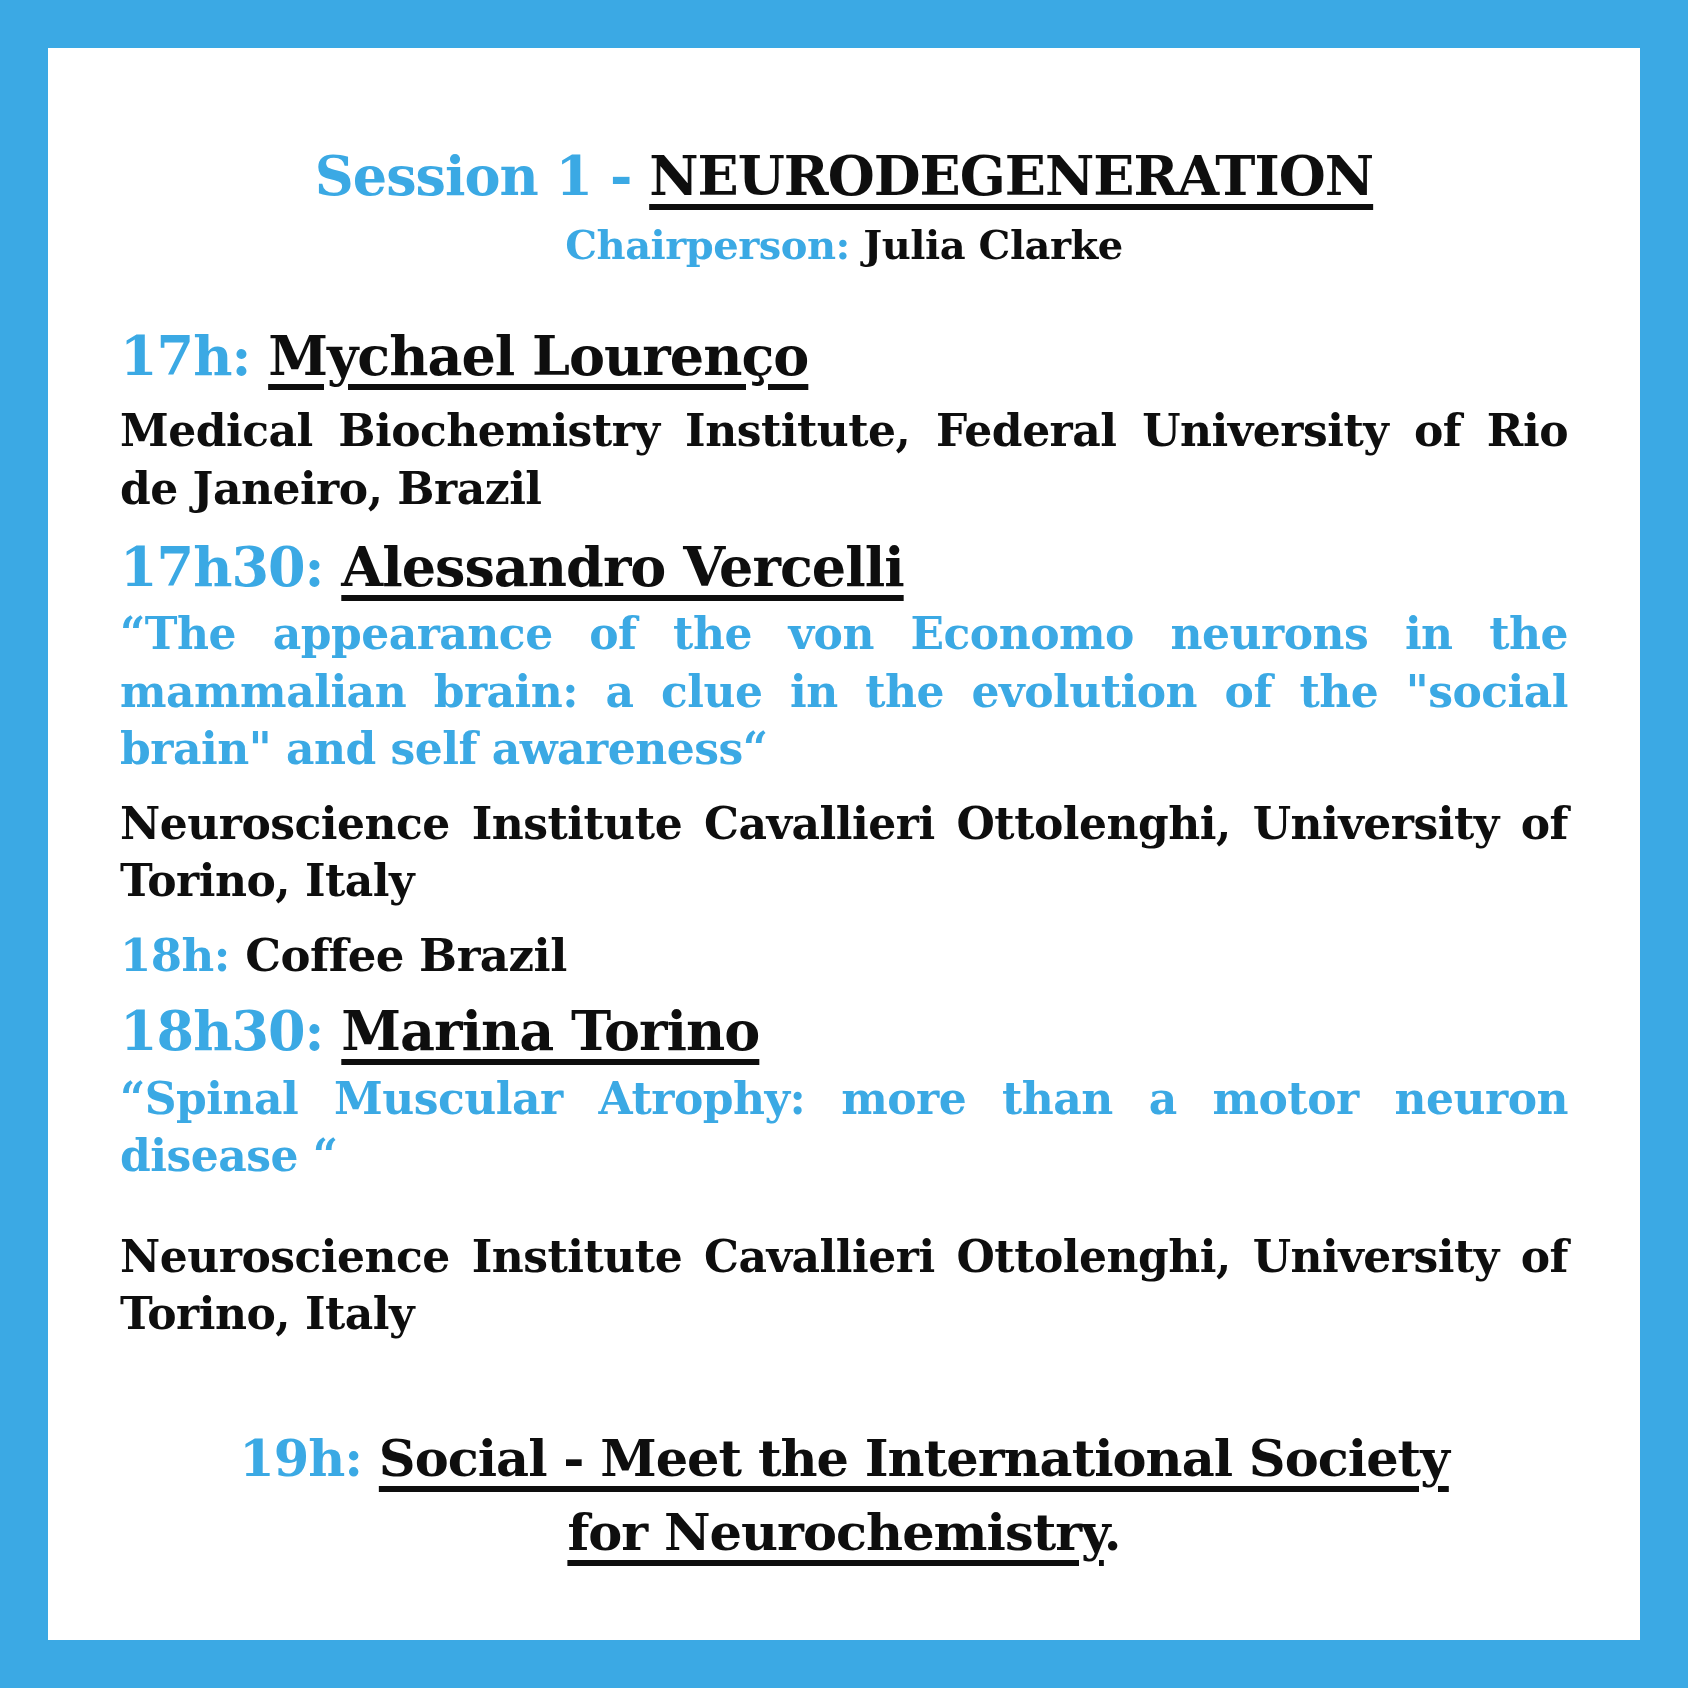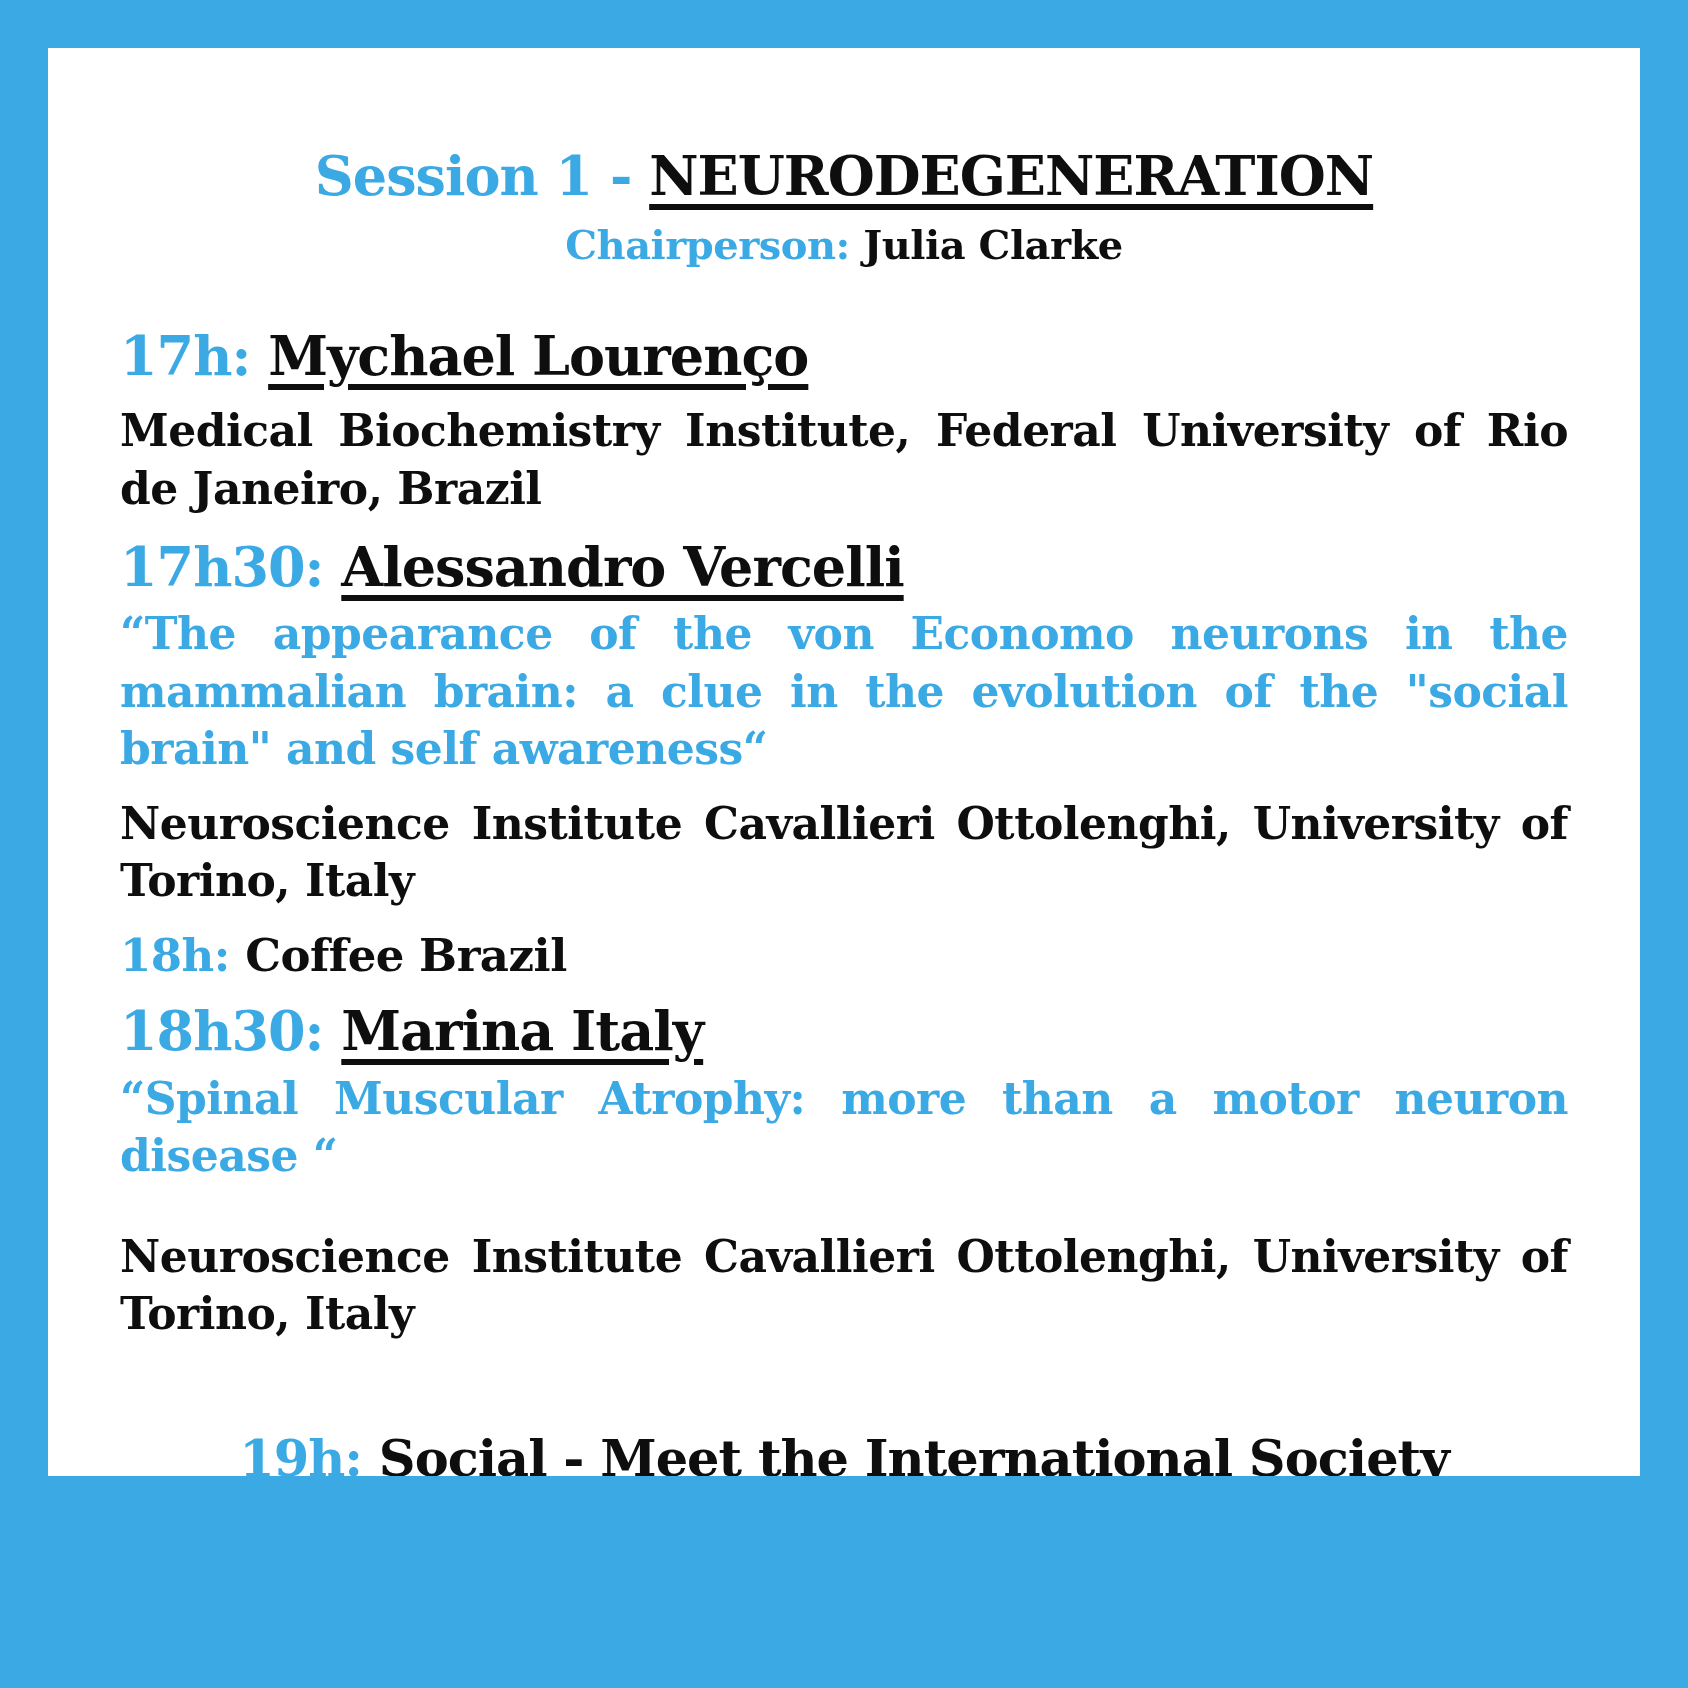--- a/index.html
+++ b/index.html
@@ -8,21 +8,21 @@
     height: 1688px;
     background: #3BA9E4;
     font-family: "DejaVu Serif", serif;
     font-weight: 700;
     -webkit-font-smoothing: antialiased;
     box-sizing: border-box;
   }
   .card {
     position: absolute;
     left: 48px; top: 48px;
-    width: 1592px; height: 1428px;
+    width: 1592px; height: 1592px;
     background: #FFFFFF;
     box-sizing: border-box;
     padding: 100px 72px 0 72px;
     overflow: hidden;
   }
   .ink   { color: #0e0e0e; }
   .blue  { color: #3BA9E4; }
 
   .title-line {
     text-align: center;
@@ -122,21 +122,21 @@
       <span class="blue">17h30: </span><span class="ink speaker">Alessandro Vercelli</span>
     </div>
     <p class="talk-title">“The appearance of the von Economo neurons in the mammalian brain: a clue in the evolution of the "social brain" and self awareness“</p>
     <p class="affiliation">Neuroscience Institute Cavallieri Ottolenghi, University of Torino, Italy</p>
 
     <div class="break-row">
       <span class="blue">18h: </span><span class="ink">Coffee Brazil</span>
     </div>
 
     <div class="time-row">
-      <span class="blue">18h30: </span><span class="ink speaker">Marina Italy</span>
+      <span class="blue">18h30: </span><span class="ink speaker">Marina Torino</span>
     </div>
     <p class="talk-title">“Spinal Muscular Atrophy: more than a motor neuron disease “</p>
     <p class="affiliation gap-top">Neuroscience Institute Cavallieri Ottolenghi, University of Torino, Italy</p>
 
     <div class="footer-row">
       <span class="blue">19h: </span><span class="ink social-label">Social - Meet the International Society for Neurochemistry</span><span class="ink">.</span>
     </div>
 
   </div>
 </div>

